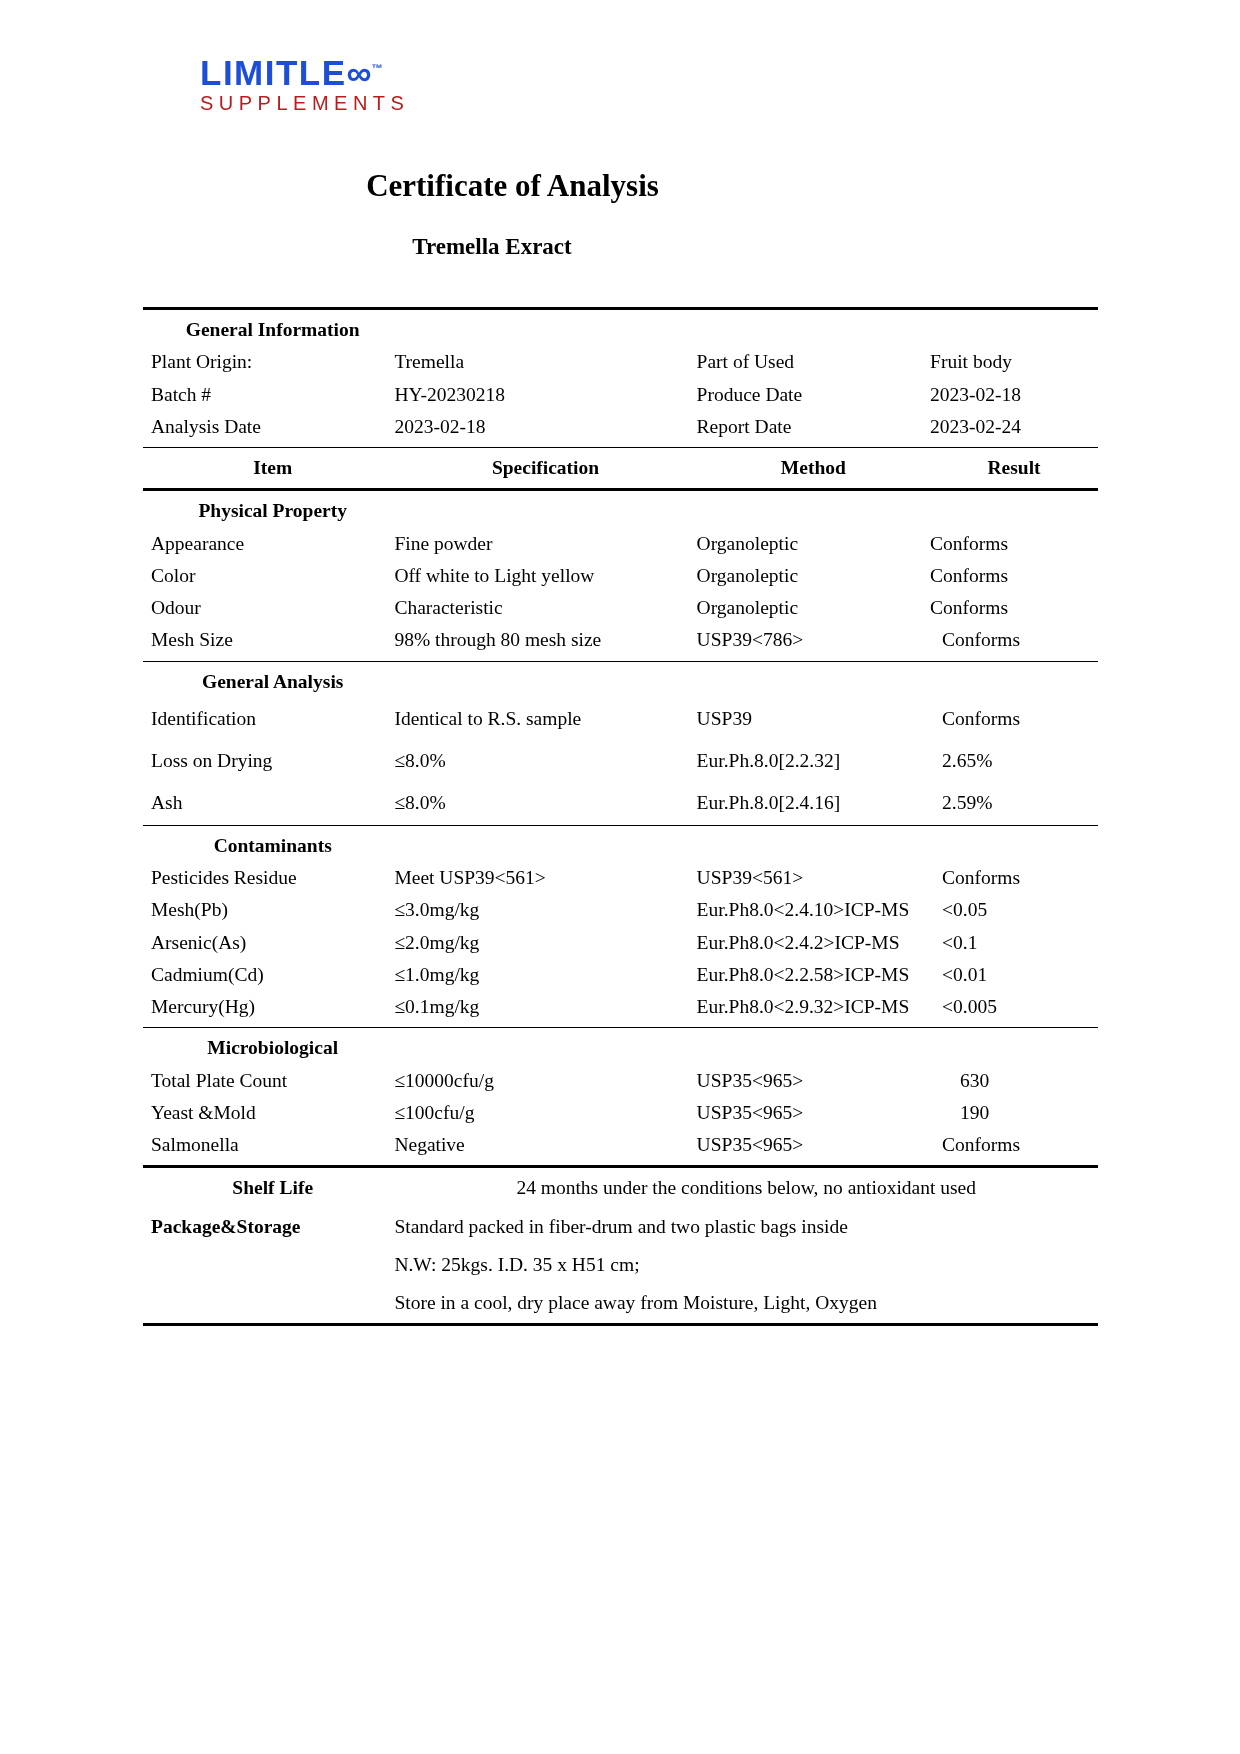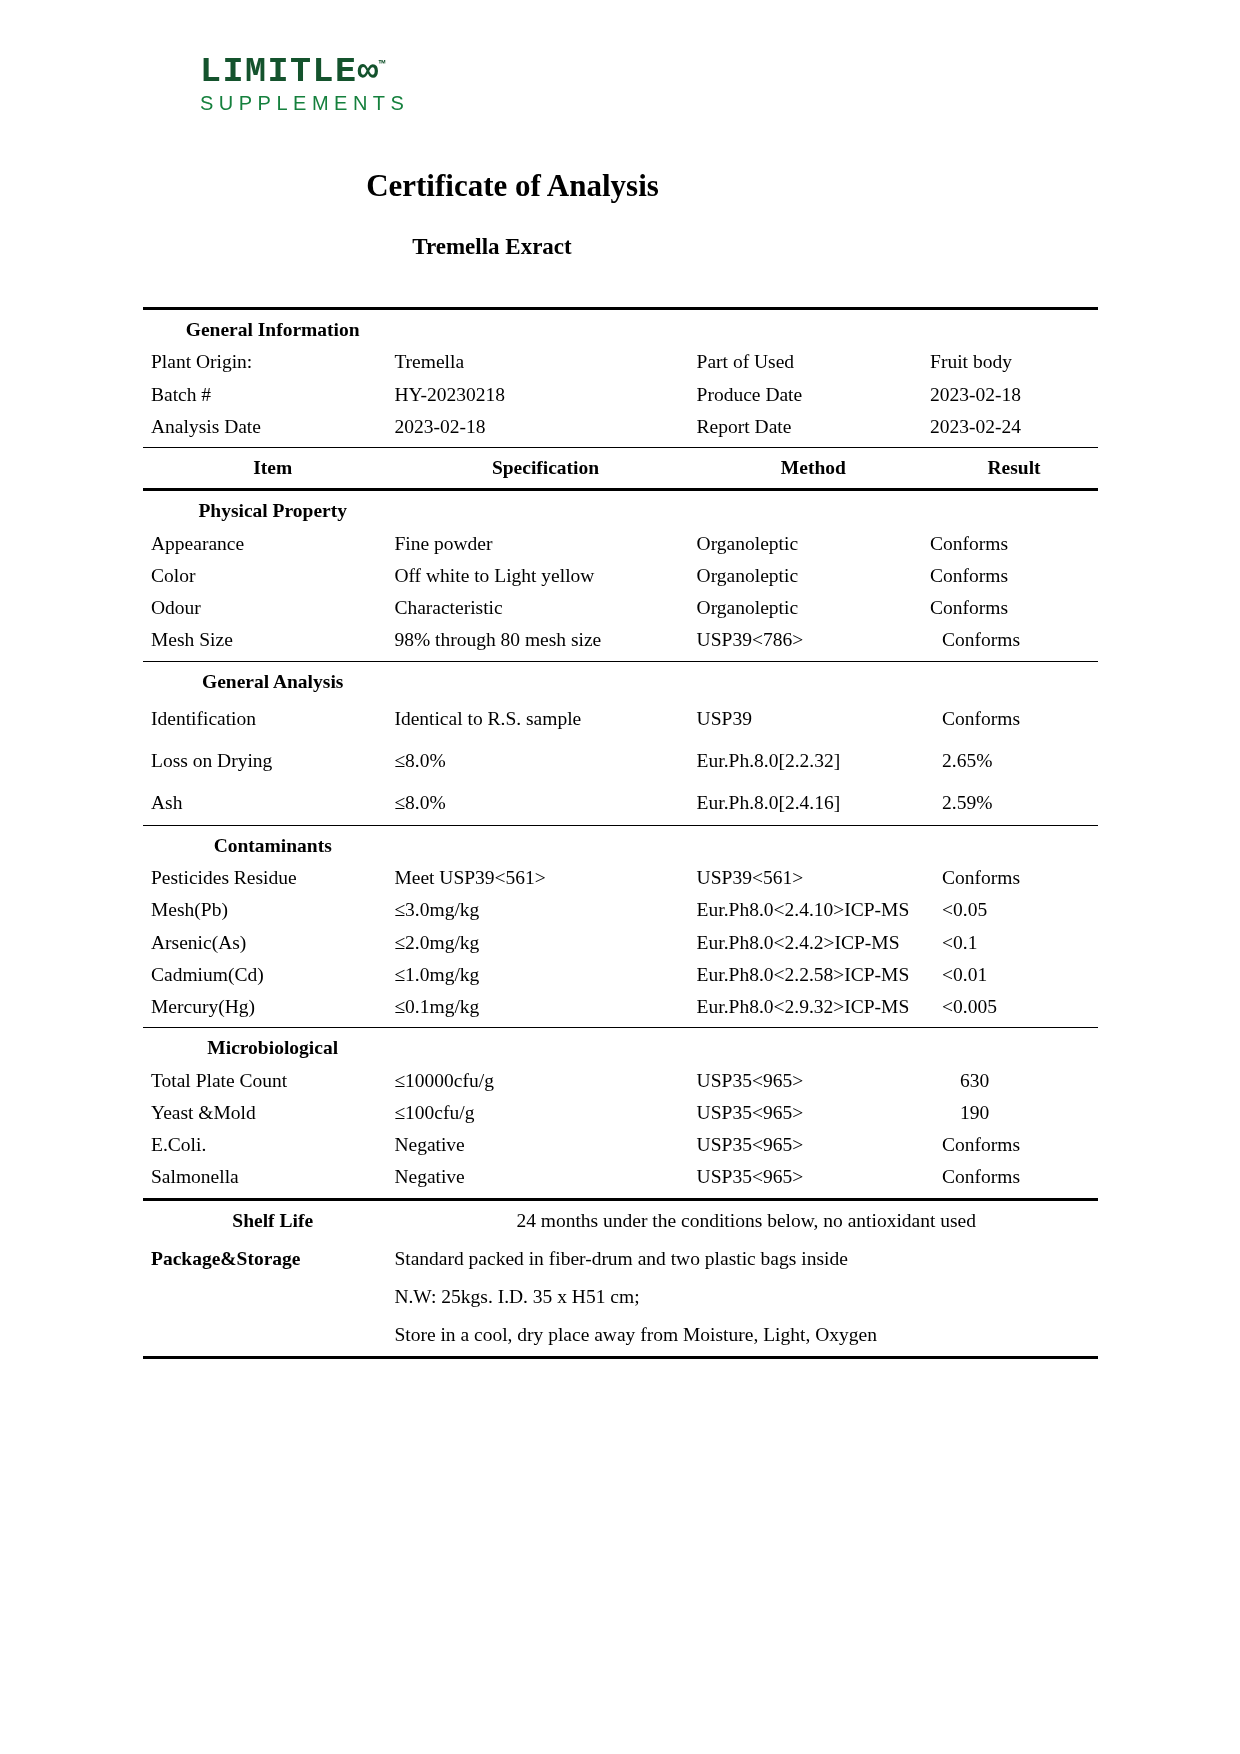--- a/index.html
+++ b/index.html
@@ -22,43 +22,43 @@
   }
 
   
   .logo-block {
     position: absolute;
     left: 200px;
     top: 55px;
     width: 300px;
   }
   .logo-main {
-    font-family: Liberation Mono, monospace;
+    font-family: Liberation Sans, sans-serif;
     font-weight: bold;
     font-size: 35px;
     letter-spacing: 1.5px;
-    color: #14532d;
+    color: #1d4ed8;
     line-height: 1;
     white-space: nowrap;
   }
   .logo-main .inf {
     letter-spacing: 0px;
     font-size: 35px;
   }
   .logo-tm {
     font-size: 11px;
     vertical-align: super;
     font-weight: bold;
     letter-spacing: 0;
   }
   .logo-sub {
     font-family: "Liberation Sans", sans-serif;
     font-size: 20px;
     letter-spacing: 5.5px;
-    color: #15803d;
+    color: #b91c1c;
     margin-top: 2px;
     white-space: nowrap;
   }
 
   
   .doc-title {
     position: absolute;
     top: 168px;
     left: 0;
     width: 1025px;
@@ -261,26 +261,20 @@
         <td class="c2">≤10000cfu/g</td>
         <td class="c3">USP35&lt;965&gt;</td>
         <td class="c4" style="padding-left:30px">630</td>
       </tr>
       <tr>
         <td class="c1">Yeast &amp;Mold</td>
         <td class="c2">≤100cfu/g</td>
         <td class="c3">USP35&lt;965&gt;</td>
         <td class="c4" style="padding-left:30px">190</td>
       </tr>
-      <tr>
-        <td class="c1">E.Coli.</td>
-        <td class="c2">Negative</td>
-        <td class="c3">USP35&lt;965&gt;</td>
-        <td class="c4" style="padding-left:12px">Conforms</td>
-      </tr>
       <tr class="rule-bot">
         <td class="c1 pad-bot">Salmonella</td>
         <td class="c2 pad-bot">Negative</td>
         <td class="c3 pad-bot">USP35&lt;965&gt;</td>
         <td class="c4 pad-bot" style="padding-left:12px">Conforms</td>
       </tr>
 
       <tr class="shelf">
         <td class="c1 section-name pad-top">Shelf Life</td>
         <td class="c2 pad-top" colspan="3">24 months under the conditions below, no antioxidant used</td>

